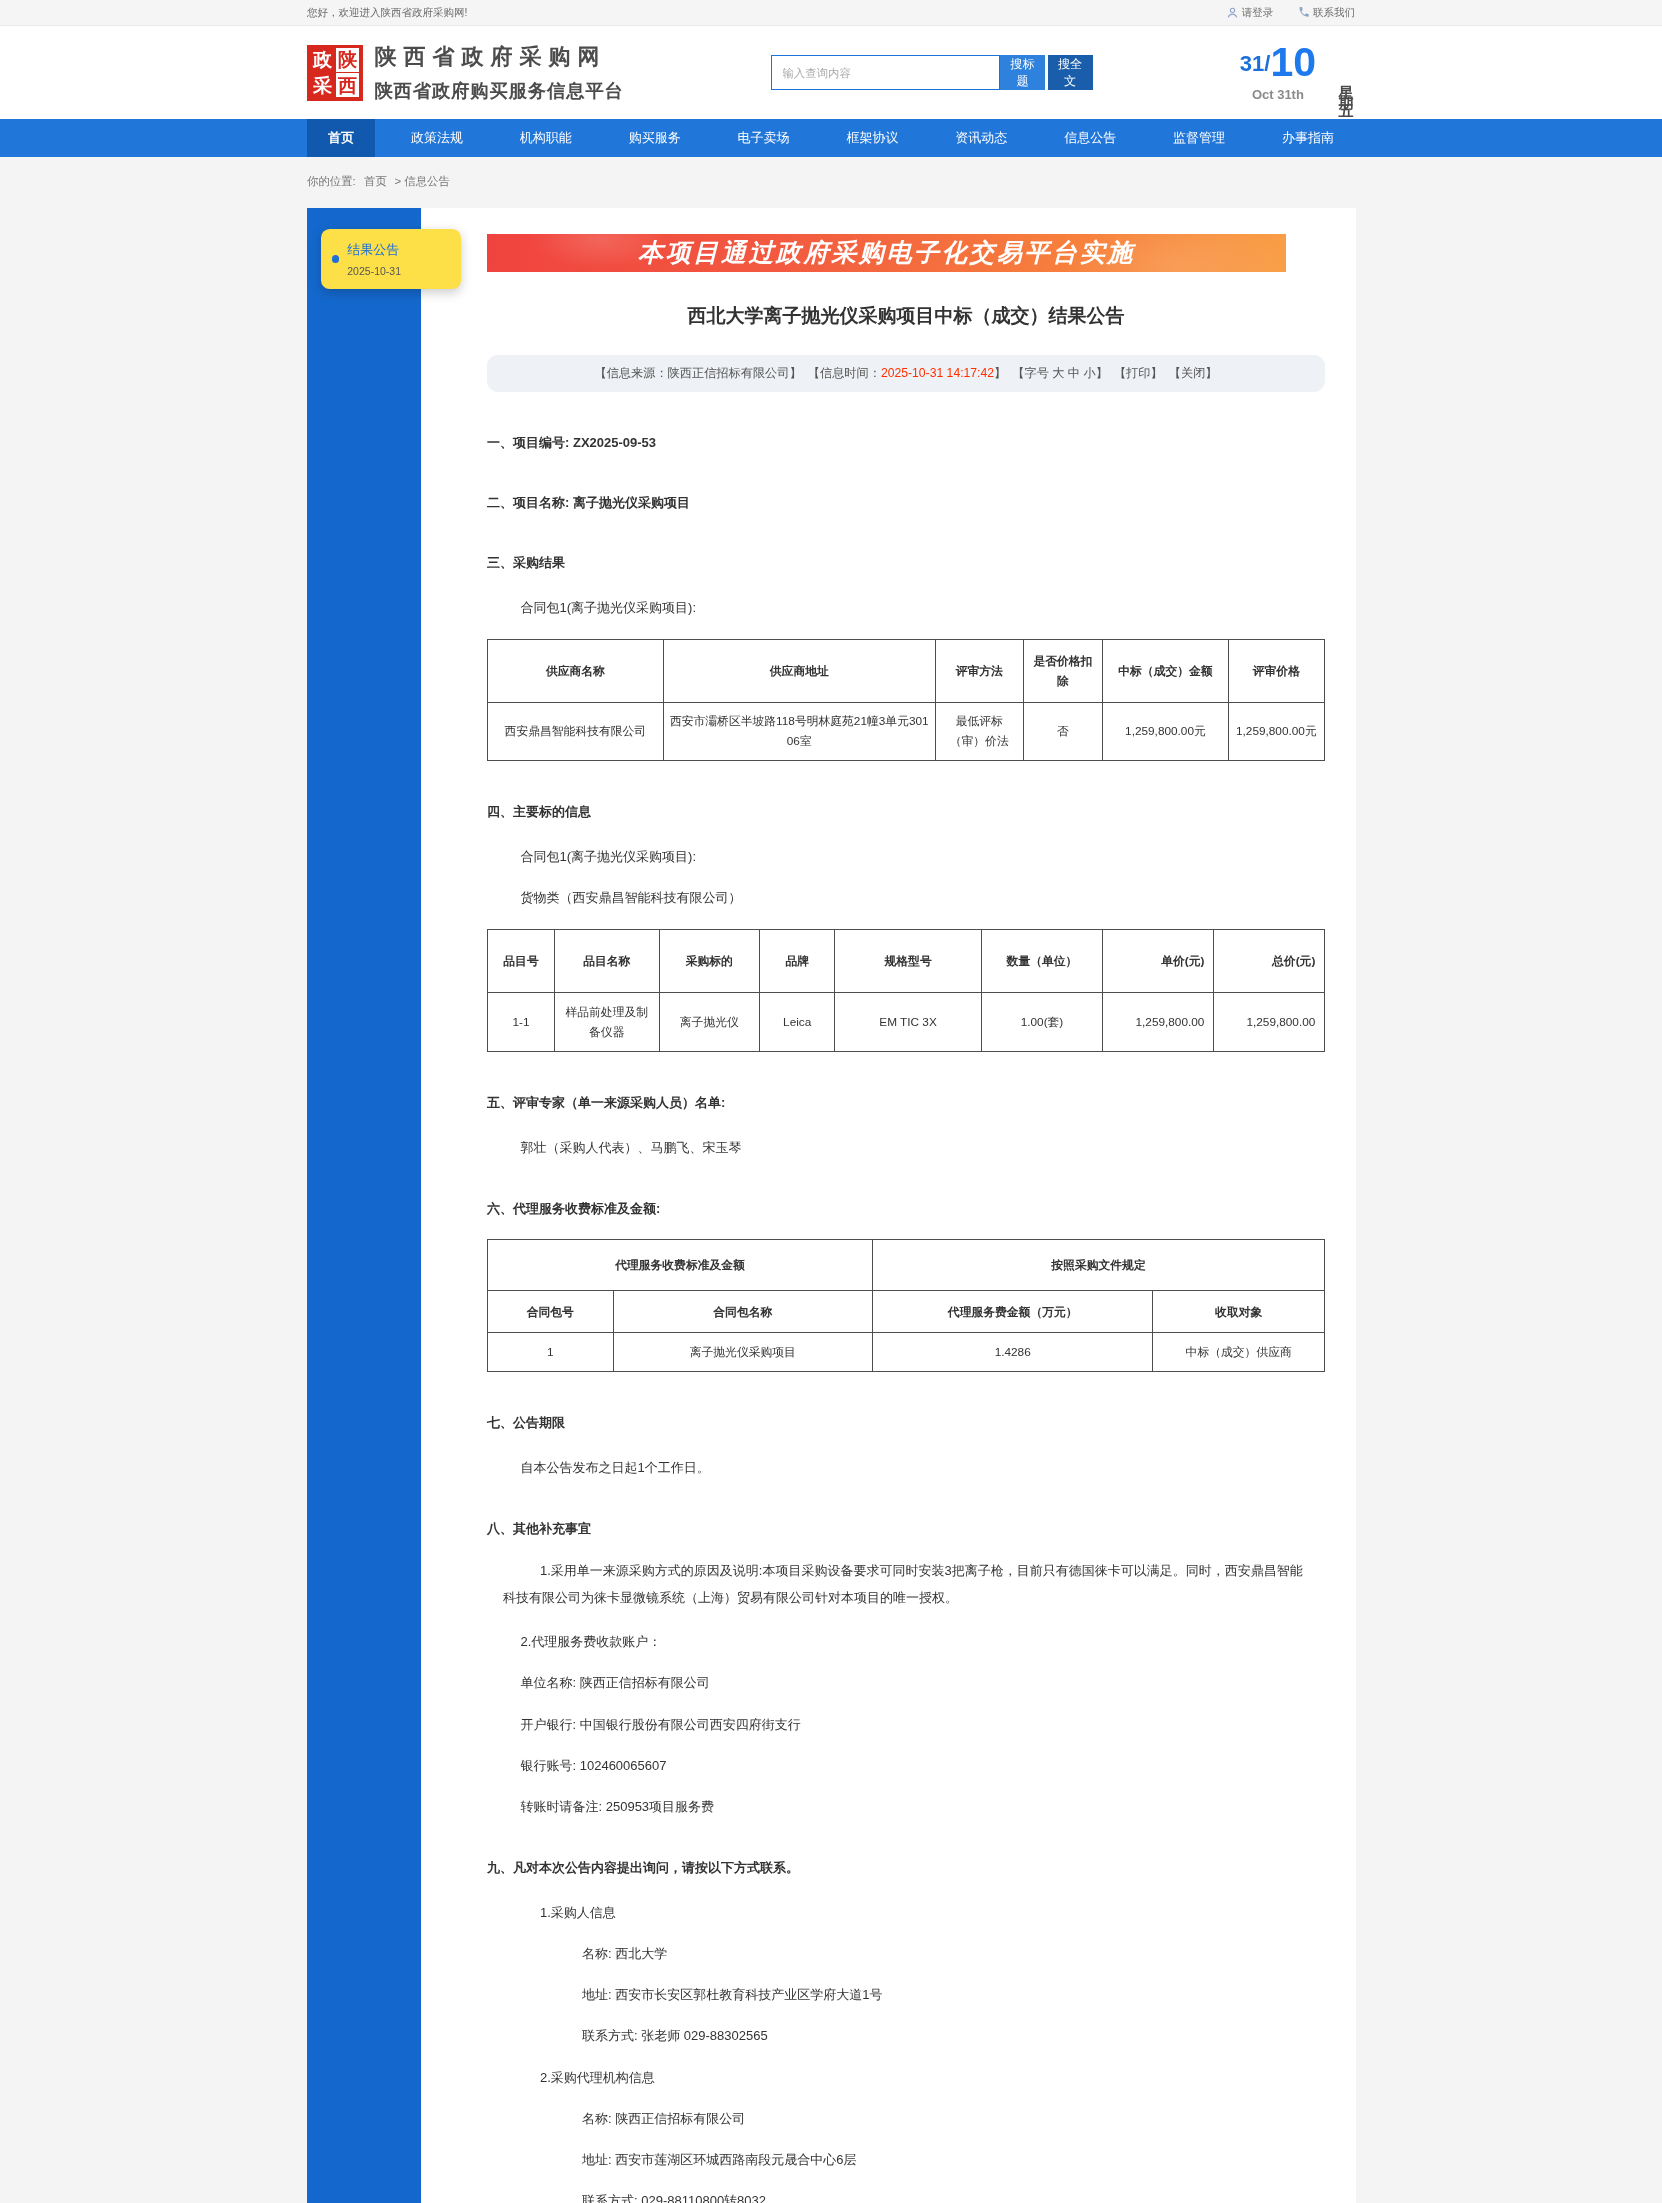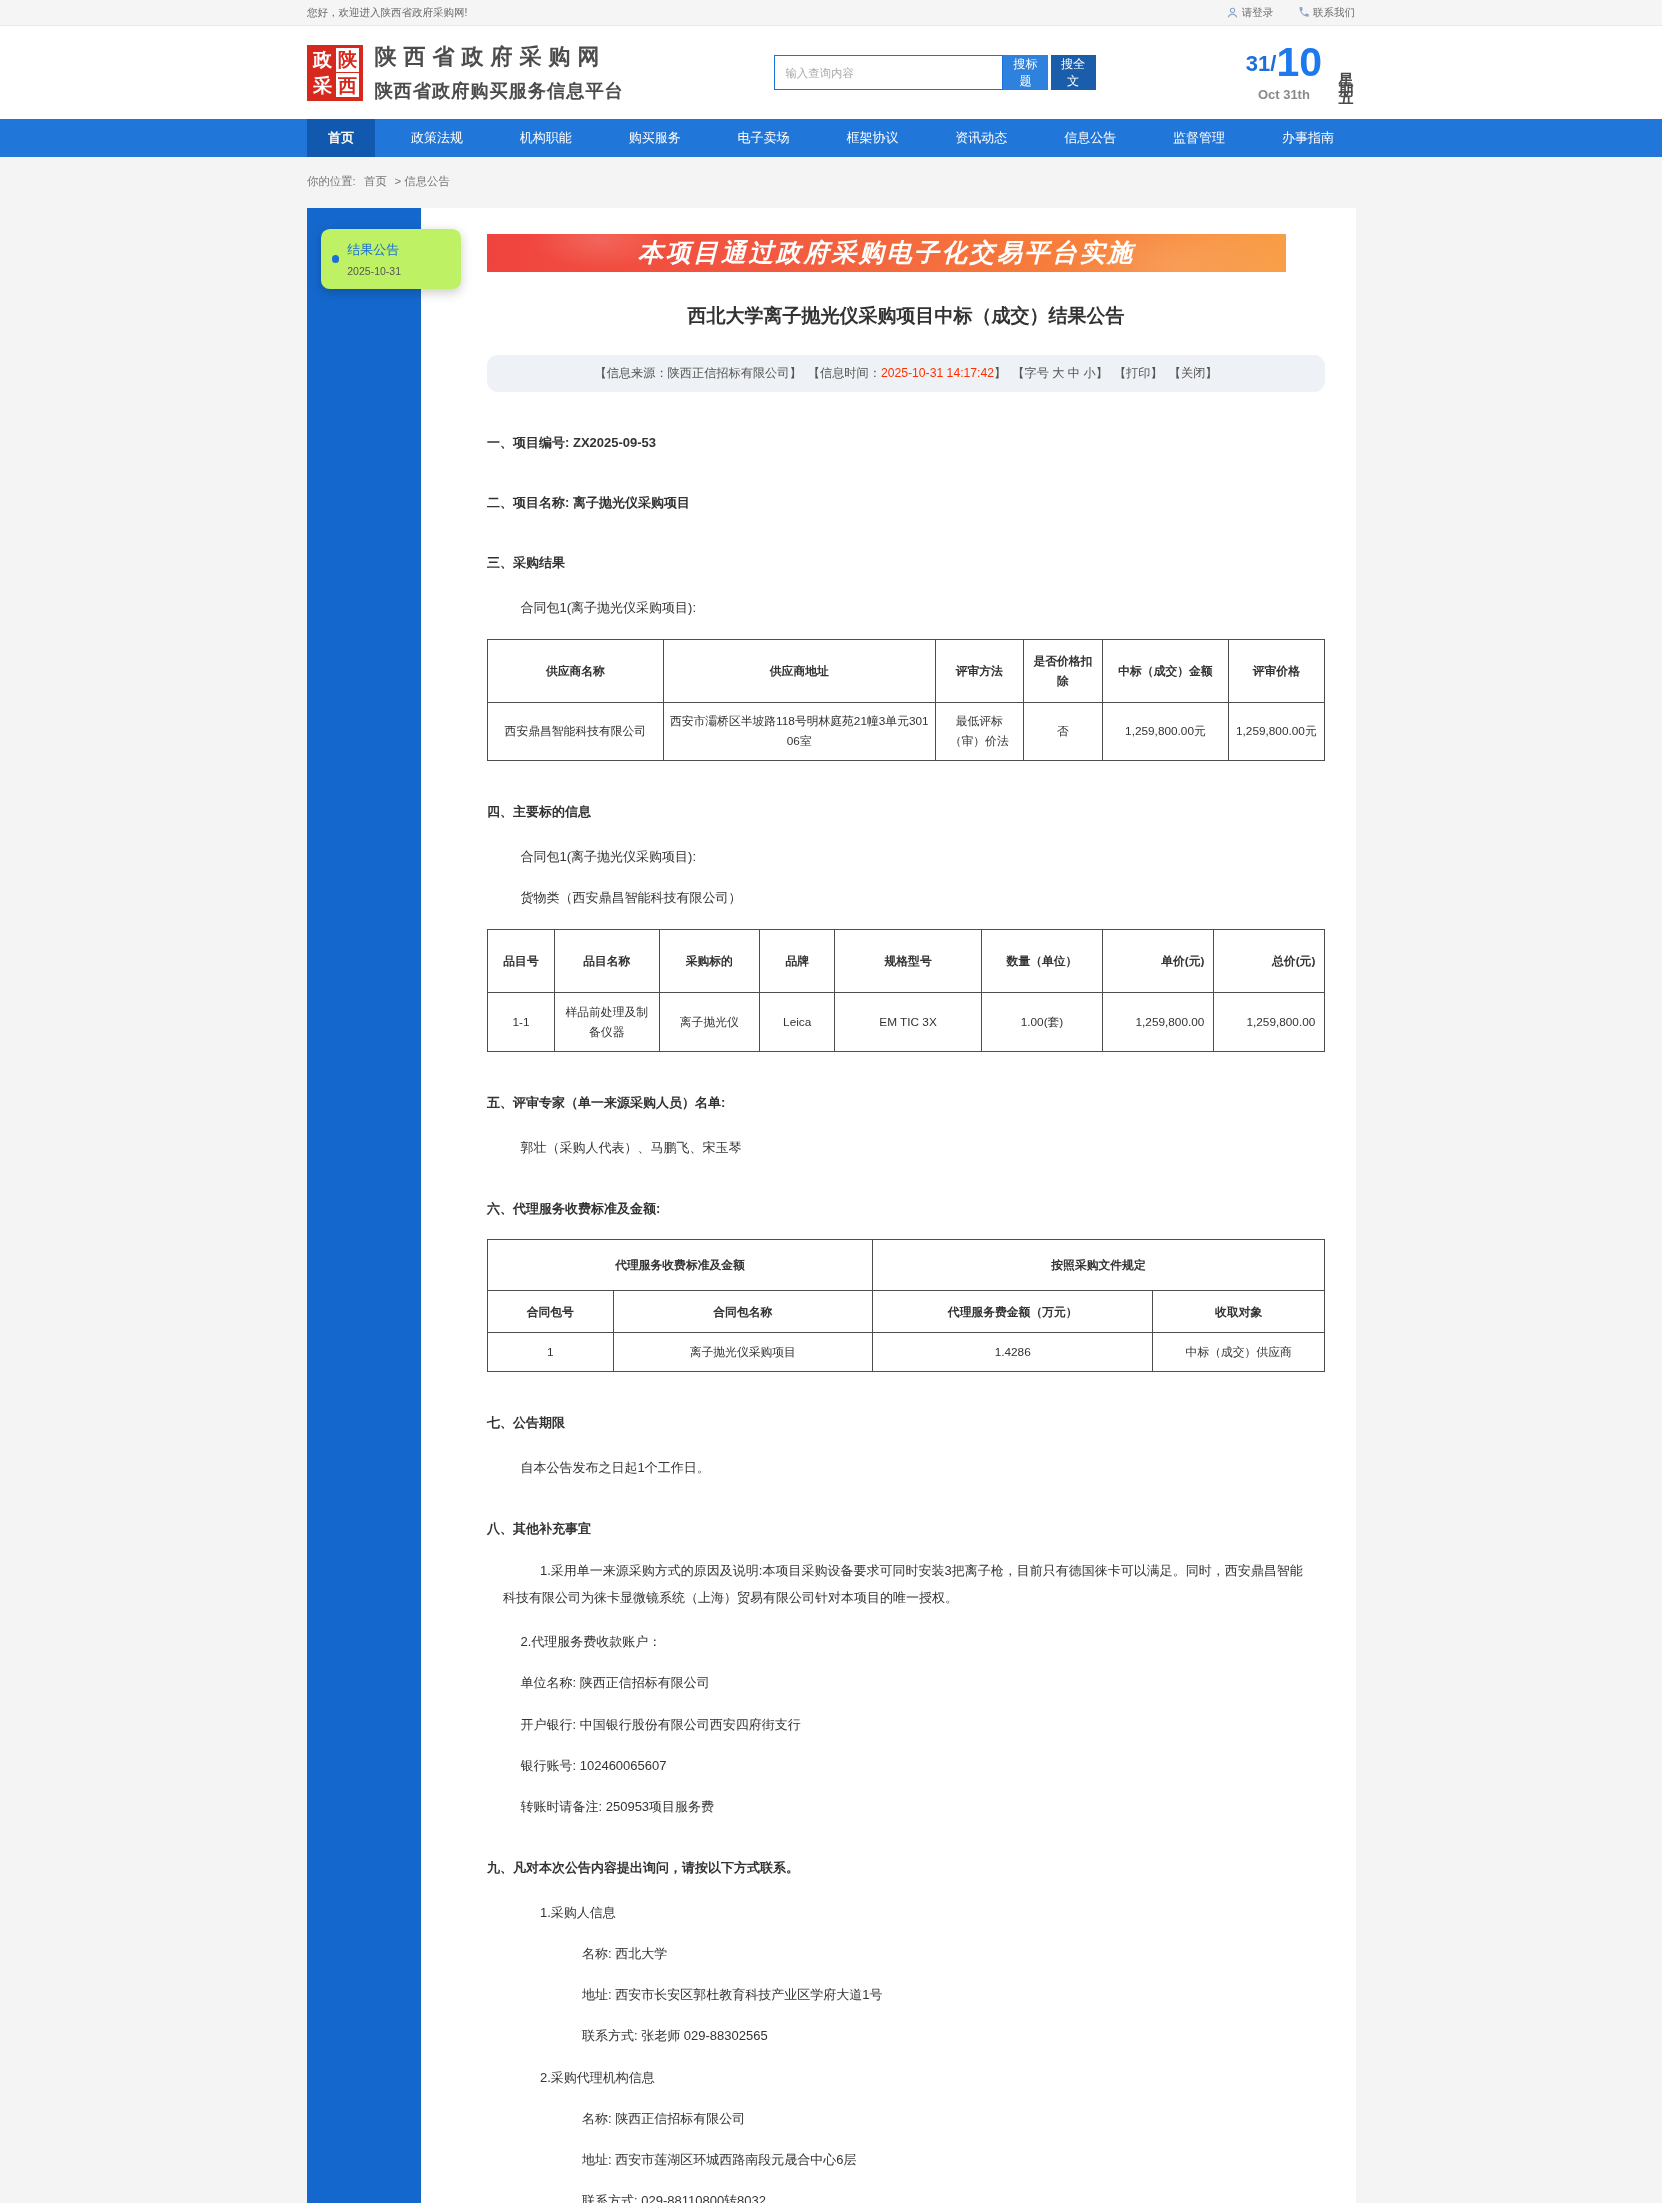--- a/index.html
+++ b/index.html
@@ -23,41 +23,41 @@
   .site-title { font-size:22px; font-weight:bold; color:#4c4c4c; letter-spacing:7px; white-space:nowrap; }
   .site-subtitle { font-size:18.3px; font-weight:bold; color:#4c4c4c; margin-top:6.1px; letter-spacing:0.9px; white-space:nowrap; }
 
   .search { display:flex; align-items:stretch; height:35px; }
   .search-input { width:229px; border:1.7px solid #1b72d8; padding:0 10.5px; font-size:11.4px; outline:none; color:#333; font-family:inherit; }
   .search-input::placeholder { color:#aaa; }
   .search button { border:none; color:#fff; font-size:12.2px; cursor:pointer; font-family:inherit; }
   .btn-search-title { width:45px; background:#2e81dd; }
   .btn-search-full { width:45px; background:#1a5dab; margin-left:2.6px; }
 
-  .datebox { display:flex; align-items:center; gap:14px; }
+  .datebox { display:flex; align-items:flex-end; gap:20px; }
   .date-nums { display:flex; align-items:flex-start; justify-content:center; }
   .d-day { font-size:22px; font-weight:bold; color:#1b6fd8; margin-top:7.9px; }
   .d-month { font-size:41px; font-weight:bold; color:#1d79ec; line-height:0.95; }
   .d-en { font-size:13px; color:#8a8a8a; font-weight:bold; text-align:center; margin-top:4.4px; }
   .d-week { writing-mode:vertical-lr; text-orientation:upright; font-size:15px; font-weight:bold; color:#4a4a4a; letter-spacing:9.6px; margin-top:3.5px; }
 
   
   .nav { background:#2176d9; }
   .nav-inner { display:flex; justify-content:space-between; height:38px; align-items:stretch; }
   .nav-item { display:flex; align-items:center; padding:0 21px; color:#fff; font-size:13px; text-decoration:none; cursor:pointer; }
   .nav-item.active { background:#1159ae; font-weight:bold; }
 
   
   .gray-zone { background:#f4f4f4; padding-bottom:24.5px; }
   .breadcrumb { padding:16.6px 0 19px; font-size:11.4px; color:#777; }
   .bc-home { color:#777; margin:0 4.4px 0 5.2px; cursor:pointer; }
 
   .content { display:flex; align-items:stretch; }
   .side { width:114px; background:#1468cd; position:relative; flex-shrink:0; }
-  .side-card { position:absolute; top:21px; left:14px; width:140px; background:#bef264; border-radius:8.7px;
+  .side-card { position:absolute; top:21px; left:14px; width:140px; background:#fde047; border-radius:8.7px;
                box-shadow:0 3.5px 10.5px rgba(0,0,0,.2); padding:12.2px 10.5px; display:flex; align-items:center; gap:7.9px; cursor:pointer; }
   .side-dot { width:7.9px; height:7.9px; border-radius:50%; background:#1b6fd8; flex-shrink:0; }
   .side-cat { font-size:13px; color:#1b6fd8; }
   .side-date { font-size:10.5px; color:#555; margin-top:6.1px; }
 
   .main { flex:1; background:#fff; padding:26px 31px 100px 66px; }
   .banner { width:799px; height:38px; color:#fff; font-size:25px; font-weight:bold; font-style:italic; letter-spacing:2.6px;
             display:flex; align-items:center; justify-content:center;
             background:
               radial-gradient(114px 48px at 14% 15%, rgba(255,255,255,.14), transparent 60%),

